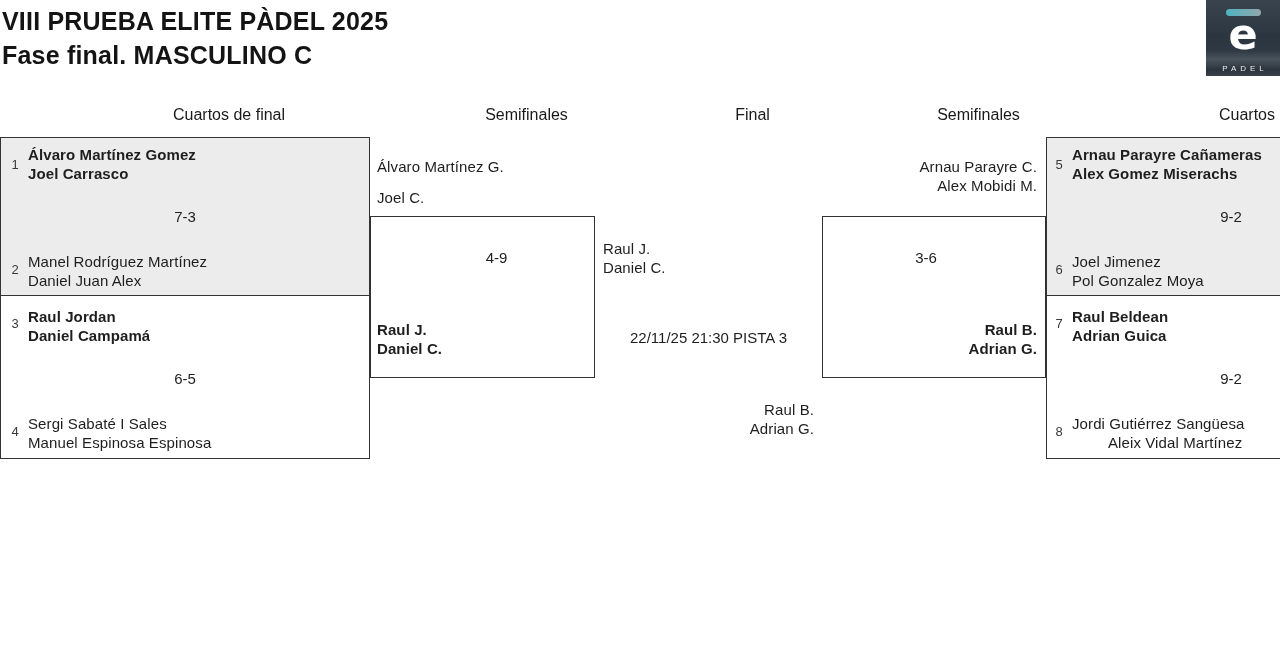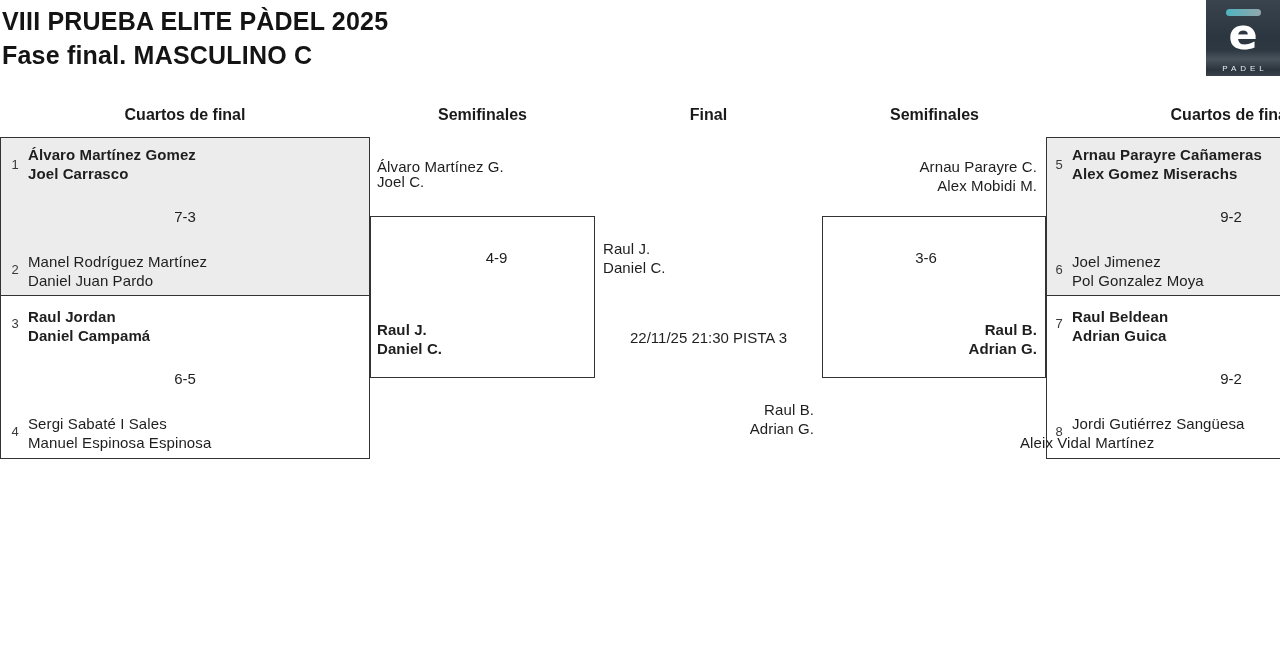--- a/index.html
+++ b/index.html
@@ -2,21 +2,21 @@
 <html><head>
 <meta charset="utf-8">
 <style>
   html,body{margin:0;padding:0;background:#ffffff;}
   .stage{
     position:relative;width:1280px;height:664px;background:#ffffff;overflow:hidden;
     font-family:"Liberation Sans","DejaVu Sans",sans-serif;color:#1e1e1e;
   }
   .abs{position:absolute;}
   .title-line{font-size:25px;font-weight:700;line-height:34px;color:#141414;letter-spacing:0.2px;white-space:nowrap;}
-  .hdr{font-size:16px;font-weight:700;text-align:center;color:#1a1a1a;white-space:nowrap;}
+  .hdr{font-size:16px;font-weight:400;text-align:center;color:#1a1a1a;white-space:nowrap;padding-left:44px;}
   .box{position:absolute;border:1px solid #333333;box-sizing:border-box;background:#ffffff;}
   .box.gray{background:#ececec;}
   .name{font-size:15px;line-height:19px;color:#1e1e1e;white-space:nowrap;letter-spacing:0.1px;}
   .b{font-weight:700;}
   .seed{font-size:13px;color:#3a3a3a;text-align:center;width:22px;}
   .score{font-size:15px;text-align:center;color:#1e1e1e;}
   .right{text-align:right;}
   .schedule{font-size:15px;text-align:center;color:#1e1e1e;white-space:nowrap;}
   .logo{
     position:absolute;left:1206px;top:0;width:74px;height:76px;
@@ -55,32 +55,32 @@
   <div class="box" style="left:822px;top:216px;width:224px;height:162px;"></div>
   <div class="box gray" style="left:1046px;top:137px;width:370px;height:159px;"></div>
   <div class="box" style="left:1046px;top:295px;width:370px;height:164px;"></div>
 
   <div class="abs seed" style="left:4px;top:157px;">1</div>
   <div class="abs name b" style="left:28px;top:145px;">Álvaro Martínez Gomez</div>
   <div class="abs name b" style="left:28px;top:164px;">Joel Carrasco</div>
   <div class="abs score" style="left:0;top:208px;width:370px;">7-3</div>
   <div class="abs seed" style="left:4px;top:262px;">2</div>
   <div class="abs name" style="left:28px;top:252px;">Manel Rodríguez Martínez</div>
-  <div class="abs name" style="left:28px;top:271px;">Daniel Juan Pardo</div>
+  <div class="abs name" style="left:28px;top:271px;">Daniel Juan Alex</div>
 
   <div class="abs seed" style="left:4px;top:316px;">3</div>
   <div class="abs name b" style="left:28px;top:307px;">Raul Jordan</div>
   <div class="abs name b" style="left:28px;top:326px;">Daniel Campamá</div>
   <div class="abs score" style="left:0;top:370px;width:370px;">6-5</div>
   <div class="abs seed" style="left:4px;top:424px;">4</div>
   <div class="abs name" style="left:28px;top:414px;">Sergi Sabaté I Sales</div>
   <div class="abs name" style="left:28px;top:433px;">Manuel Espinosa Espinosa</div>
 
   <div class="abs name" style="left:377px;top:157px;">Álvaro Martínez G.</div>
-  <div class="abs name" style="left:377px;top:172px;">Joel C.</div>
+  <div class="abs name" style="left:377px;top:188px;">Joel C.</div>
   <div class="abs score" style="left:370px;top:249px;width:253px;">4-9</div>
   <div class="abs name b" style="left:377px;top:320px;">Raul J.</div>
   <div class="abs name b" style="left:377px;top:339px;">Daniel C.</div>
 
   <div class="abs name" style="left:603px;top:239px;">Raul J.</div>
   <div class="abs name" style="left:603px;top:258px;">Daniel C.</div>
   <div class="abs schedule" style="left:595px;top:329px;width:227px;">22/11/25 21:30 PISTA 3</div>
   <div class="abs name right" style="left:595px;top:400px;width:219px;">Raul B.</div>
   <div class="abs name right" style="left:595px;top:419px;width:219px;">Adrian G.</div>
 
@@ -97,15 +97,15 @@
   <div class="abs seed" style="left:1048px;top:262px;">6</div>
   <div class="abs name" style="left:1072px;top:252px;">Joel Jimenez</div>
   <div class="abs name" style="left:1072px;top:271px;">Pol Gonzalez Moya</div>
 
   <div class="abs seed" style="left:1048px;top:316px;">7</div>
   <div class="abs name b" style="left:1072px;top:307px;">Raul Beldean</div>
   <div class="abs name b" style="left:1072px;top:326px;">Adrian Guica</div>
   <div class="abs score" style="left:1046px;top:370px;width:370px;">9-2</div>
   <div class="abs seed" style="left:1048px;top:424px;">8</div>
   <div class="abs name" style="left:1072px;top:414px;">Jordi Gutiérrez Sangüesa</div>
-  <div class="abs name" style="left:1020px;top:433px;">Aleix Vidal Martínez</div>
+  <div class="abs name" style="left:1108px;top:433px;">Aleix Vidal Martínez</div>
 
 </div>
 
 </body></html>

